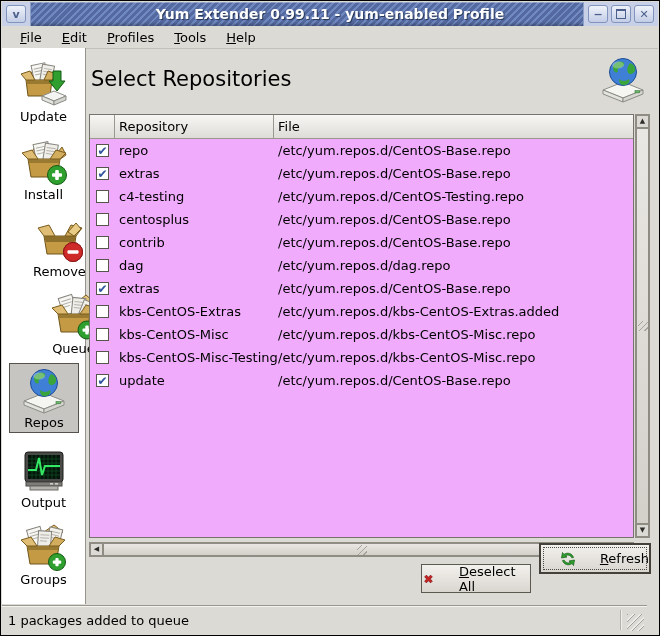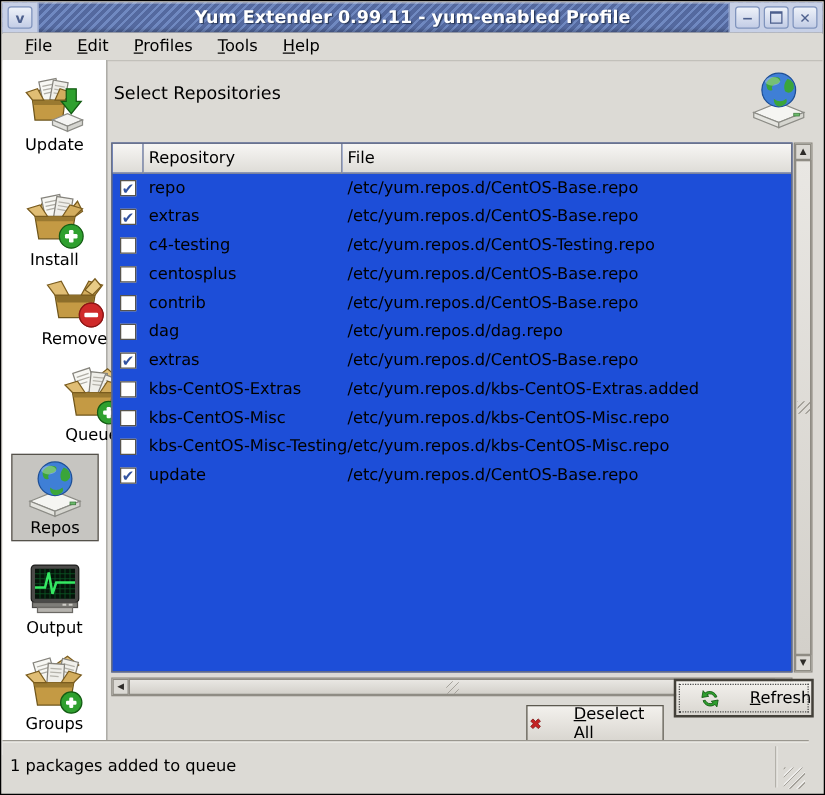--- a/index.html
+++ b/index.html
@@ -52,26 +52,26 @@
   }
   .side-item{position:absolute;left:0;width:83px;text-align:center;}
   .side-item svg{display:block;margin:0 auto;}
   .side-item .lbl{display:block;margin-top:0;}
   .side-item.selected{
     left:7px;width:68px;background:#c6c5c1;border:1px solid #55524b;
     padding:3px 0 2px 0;
   }
 
   
-  .page-title{position:absolute;left:90px;top:66px;font-size:14px;}
+  .page-title{position:absolute;left:90px;top:66px;font-size:21px;}
   .header-icon{position:absolute;left:598px;top:55px;}
 
   .table-frame{
     position:absolute;left:88px;top:113px;width:545px;height:424px;
-    background:#1d4ed8;border:1px solid #76736c;box-sizing:border-box;overflow:hidden;
+    background:#f0abfc;border:1px solid #76736c;box-sizing:border-box;overflow:hidden;
   }
   .thead{display:flex;height:24px;}
   .th{
     background:linear-gradient(#f7f6f4,#dedcd7);
     border-right:1px solid #9a978f;border-bottom:1px solid #9a978f;
     display:flex;align-items:center;padding-left:4px;box-sizing:border-box;
     white-space:nowrap;
   }
   .th.c0{width:25px;}
   .th.c1{width:159px;}
@@ -126,21 +126,21 @@
     display:flex;align-items:center;justify-content:center;gap:24px;
   }
   .btn-deselect{left:420px;top:563px;width:110px;}
   .btn-refresh{left:538px;top:542px;width:112px;height:31px;border:2px solid #44413a;justify-content:flex-end;}
   .btn-refresh::before{
     content:"";position:absolute;inset:2px;border:1px dotted #4a4a4a;pointer-events:none;
   }
 
   
   .statusbar{
-    position:absolute;left:1px;right:12px;bottom:1px;height:42px;
+    position:absolute;left:1px;right:12px;bottom:1px;height:29px;
     background:#dcdad5;border-top:1px solid #9a978f;
     box-shadow:inset 0 1px 0 #f4f3f0;
     display:flex;align-items:center;padding-left:6px;box-sizing:border-box;
   }
   .statusbar .vline{position:absolute;right:26px;top:4px;bottom:4px;width:1px;background:#b3b1aa;box-shadow:1px 0 0 #f0efec;}
   .resize-grip{
     position:absolute;right:3px;bottom:3px;width:17px;height:17px;
     background:repeating-linear-gradient(-45deg,transparent 0 3px,#a5a29b 3px 4px,#edecea 4px 5px);
   }
   u{text-underline-offset:1px;}
@@ -196,21 +196,21 @@
         <polygon points="6,19 1,13 10,10 15,19" fill="#e0bd74" stroke="#7a5c1e"></polygon>
         <polygon points="32,19 37,13 28,10 24,19" fill="#d3ad5e" stroke="#7a5c1e"></polygon>
         <polygon points="22,35 34,30 46,35 34,40" fill="#f4f4f2" stroke="#8c8c86"></polygon>
         <path d="M22 35 v4 l12 5 v-4 z" fill="#e3e3df" stroke="#8c8c86"></path>
         <path d="M46 35 v4 l-12 5 v-4 z" fill="#d5d5d0" stroke="#8c8c86"></path>
         <polygon points="33,10 41,10 41,20 45,20 37,30 29,20 33,20" fill="#2fa02f" stroke="#135c13"></polygon>
       </svg>
       <span class="lbl">Update</span>
     </div>
 
-    <div class="side-item" style="top:105px;">
+    <div class="side-item" style="top:91px;">
       <svg width="48" height="48" viewBox="0 0 48 48">
         <polygon points="10,16 16,6 24,12" fill="#e3c27c" stroke="#7a5c1e"></polygon>
         <g transform="rotate(-12 22 14)">
             <rect x="15" y="4" width="15" height="19" fill="#f7f7f3" stroke="#85837c"></rect>
             <path d="M17 8h11M17 11h11M17 14h8" stroke="#aeaca4" fill="none"></path>
           </g>
         <g transform="rotate(9 30 14)">
             <rect x="24" y="5" width="13" height="17" fill="#efeee9" stroke="#85837c"></rect>
             <path d="M26 9h9M26 12h9M26 15h7" stroke="#b5b3ab" fill="none"></path>
           </g>

